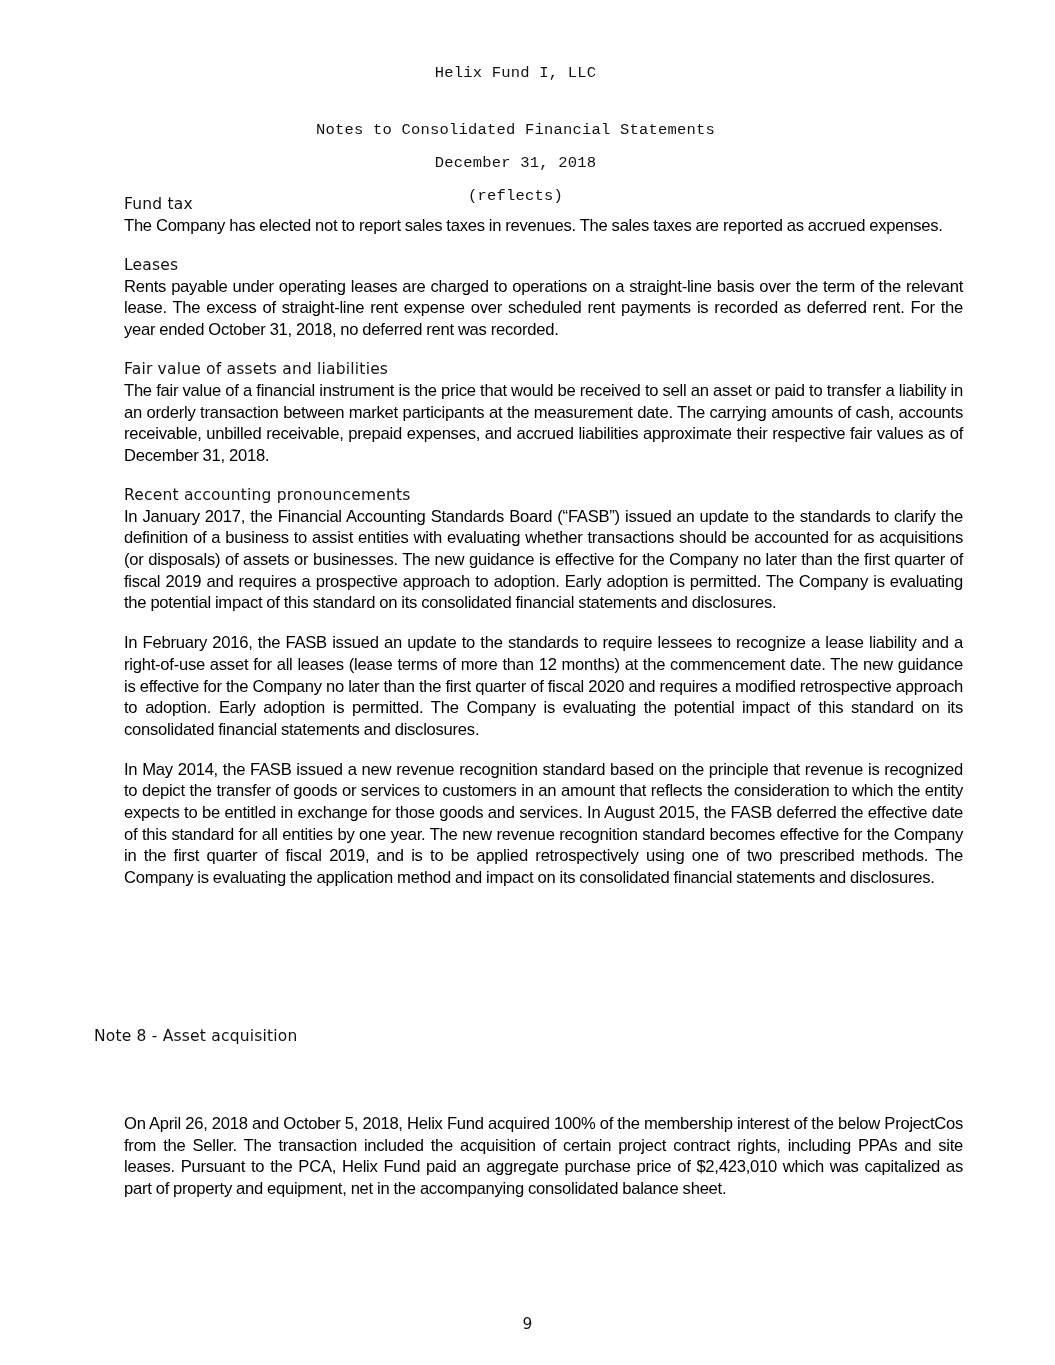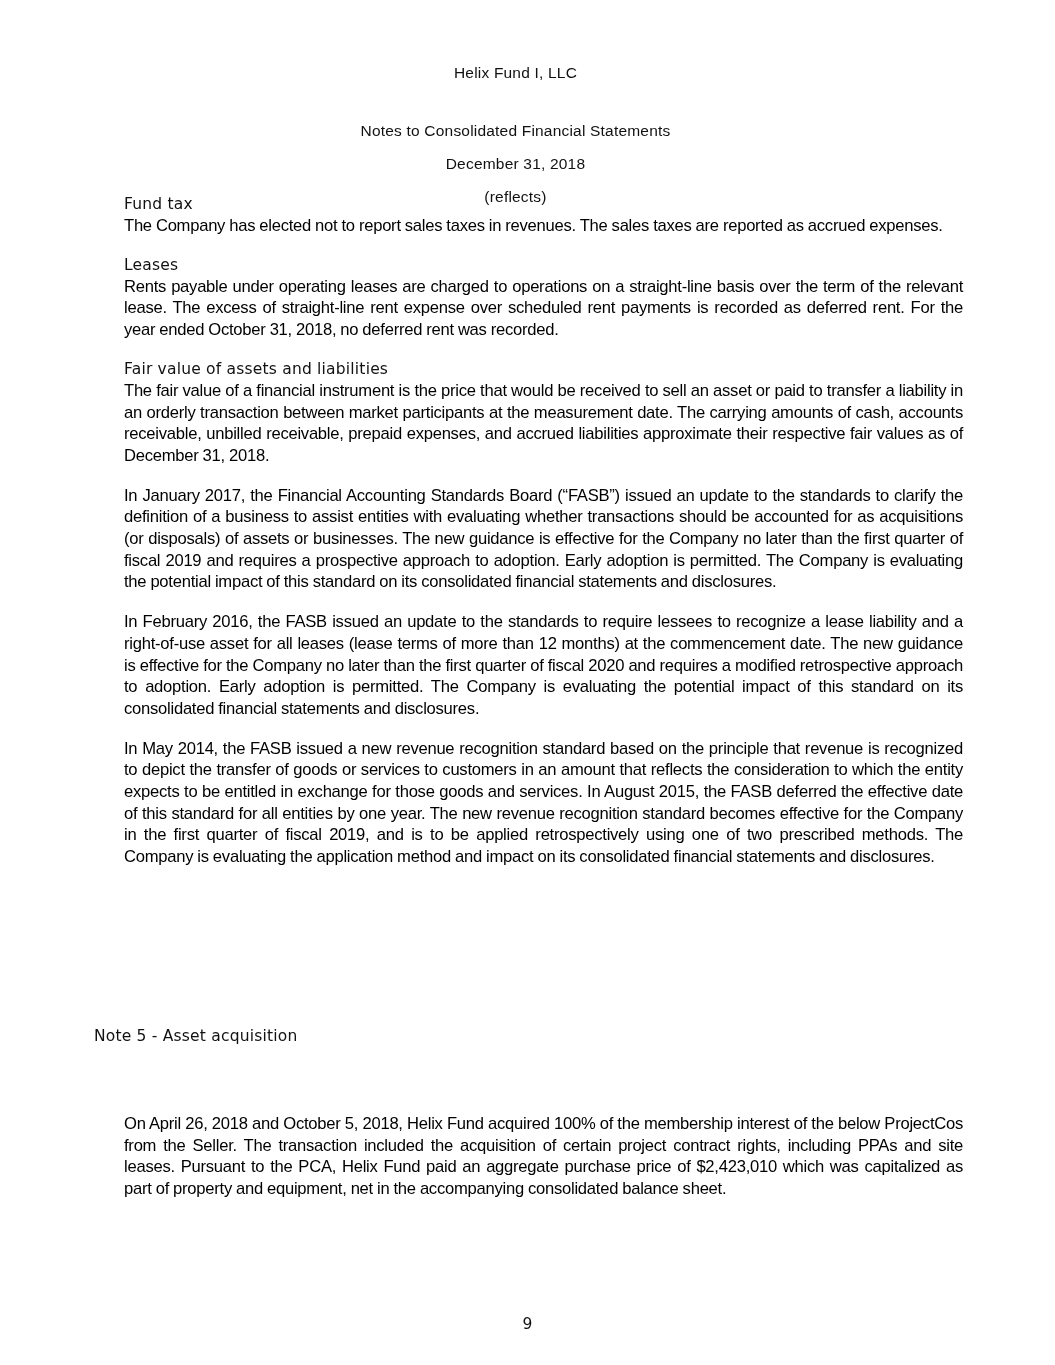--- a/index.html
+++ b/index.html
@@ -13,21 +13,21 @@
       position: relative;
       overflow: hidden;
       color: #111111;
       font-family: "Liberation Sans", sans-serif;
     }
     .page-header {
       position: absolute;
       left: 0;
       width: 1031px;
       text-align: center;
-      font-family: Liberation Sans, sans-serif;
+      font-family: Liberation Mono, monospace;
       font-size: 15.5px;
       letter-spacing: 0.2px;
       color: #111;
     }
     .hdr-company { top: 64px; }
     .hdr-block { top: 108px; line-height: 21px; }
     .hdr-block div { margin: 12px; }
 
     .content {
       position: absolute;
@@ -108,26 +108,27 @@
   </div>
   <div class="gap-md"></div>
 
   <div class="section">
     <div class="section-title">Fair value of assets and liabilities</div>
     <p class="para">The fair value of a financial instrument is the price that would be received to sell an asset or paid to transfer a liability in an orderly transaction between market participants at the measurement date. The carrying amounts of cash, accounts receivable, unbilled receivable, prepaid expenses, and accrued liabilities approximate their respective fair values as of December 31, 2018.</p>
   </div>
   <div class="gap-md"></div>
 
   <div class="section">
+    <div class="section-title">Recent accounting pronouncements</div>
     <p class="para">In January 2017, the Financial Accounting Standards Board (“FASB”) issued an update to the standards to clarify the definition of a business to assist entities with evaluating whether transactions should be accounted for as acquisitions (or disposals) of assets or businesses. The new guidance is effective for the Company no later than the first quarter of fiscal 2019 and requires a prospective approach to adoption.  Early adoption is permitted. The Company is evaluating the potential impact of this standard on its consolidated financial statements and disclosures.</p>
     <div class="gap-md"></div>
     <p class="para">In February 2016, the FASB issued an update to the standards to require lessees to recognize a lease liability and a right-of-use asset for all leases (lease terms of more than 12 months) at the commencement date. The new guidance is effective for the Company no later than the first quarter of fiscal 2020 and requires a modified retrospective approach to adoption.  Early adoption is permitted. The Company is evaluating the potential impact of this standard on its consolidated financial statements and disclosures.</p>
     <div class="gap-md"></div>
     <p class="para">In May 2014, the FASB issued a new revenue recognition standard based on the principle that revenue is recognized to depict the transfer of goods or services to customers in an amount that reflects the consideration to which the entity expects to be entitled in exchange for those goods and services. In August 2015, the FASB deferred the effective date of this standard for all entities by one year. The new revenue recognition standard becomes effective for the Company in the first quarter of fiscal 2019, and is to be applied retrospectively using one of two prescribed methods. The Company is evaluating the application method and impact on its consolidated financial statements and disclosures.</p>
   </div>
 </div>
 
-<div class="note-title">Note 5 - Asset acquisition</div>
+<div class="note-title">Note 8 - Asset acquisition</div>
 <div class="note-body">
   <p class="para">On April 26, 2018 and October 5, 2018, Helix Fund acquired 100% of the membership interest of the below ProjectCos from the Seller. The transaction included the acquisition of certain project contract rights, including PPAs and site leases. Pursuant to the PCA, Helix Fund paid an aggregate purchase price of $2,423,010 which was capitalized as part of property and equipment, net in the accompanying consolidated balance sheet.</p>
 </div>
 
 <div class="page-number">9</div>
 
 </body></html>

